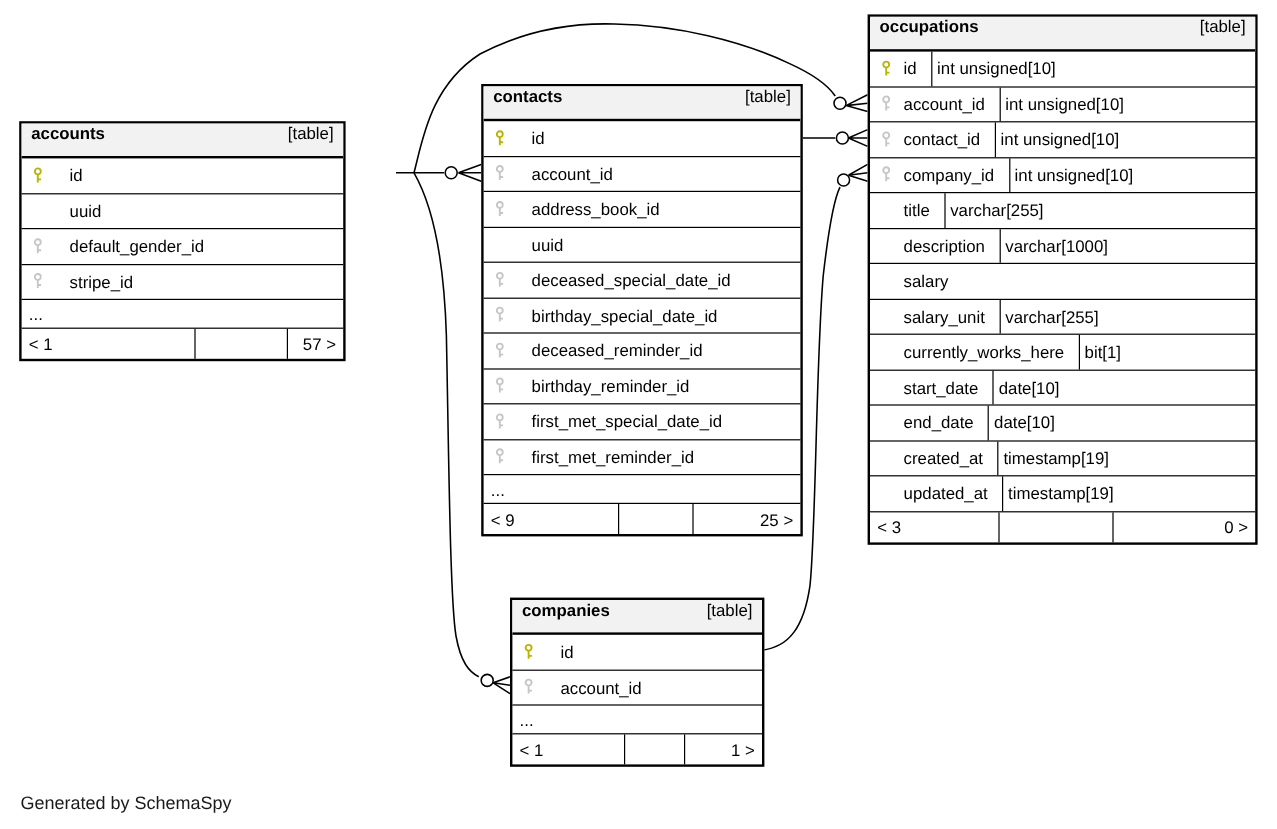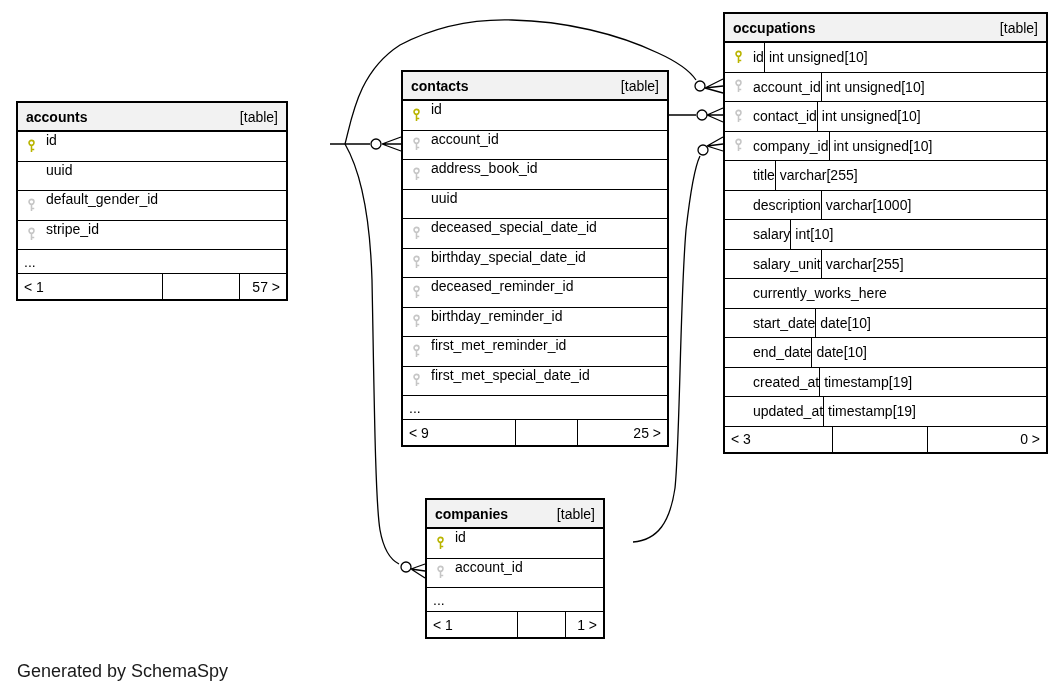--- a/index.html
+++ b/index.html
@@ -18,28 +18,28 @@
   svg.relations{position:absolute;left:0;top:0;z-index:0;}
   svg.relations path, svg.relations line{stroke:var(--line);stroke-width:1.3;fill:none;}
   svg.relations circle{stroke:var(--line);stroke-width:1.3;fill:#ffffff;}
 
   .table-box{
     position:absolute;background:#ffffff;border:2px solid var(--border);
     box-sizing:border-box;display:flex;flex-direction:column;z-index:1;
   }
   .tbl-header{
     height:29px;flex:0 0 29px;background:var(--header-bg);
-    display:flex;align-items:center;justify-content:space-between;
+    display:flex;justify-content:space-between;
     padding:0 8px;border-bottom:2px solid var(--border);box-sizing:border-box;
   }
   .tbl-name{font-weight:bold;white-space:nowrap;}
   .tbl-badge{white-space:nowrap;padding-left:44px;}
   .tbl-row{
-    height:29.5px;flex:0 0 29.5px;display:flex;
-    padding:0 6px 0 8px;border-bottom:1.5px solid var(--border);box-sizing:border-box;
+    height:29.5px;flex:0 0 29.5px;display:flex;align-items:center;
+    padding:0 6px 0 8px;border-bottom:1.5px solid var(--border);box-sizing:border-box;gap:12px;
   }
   .tbl-row.typed{padding:0;}
   .cell-name{display:flex;align-items:center;padding-left:8px;box-sizing:border-box;height:100%;}
   .cell-type{
     flex:1;height:100%;display:flex;align-items:center;padding-left:4px;
     border-left:1.5px solid var(--border);box-sizing:border-box;white-space:nowrap;
   }
   .key-ic{width:13px;flex:0 0 13px;margin-right:7px;display:flex;align-items:center;}
   .key-ic svg{display:block;}
   .key-ic.pk{color:var(--pk);}
@@ -47,21 +47,21 @@
   .key-ic.nokey{visibility:hidden;}
   .col-name{white-space:nowrap;}
   .tbl-ellipsis{
     height:24px;flex:0 0 24px;display:flex;align-items:center;padding-left:6px;
     border-bottom:1.5px solid var(--border);box-sizing:border-box;
   }
   .tbl-footer{height:25px;flex:0 0 25px;display:flex;}
   .fcell{display:flex;align-items:center;padding:0 6px;box-sizing:border-box;white-space:nowrap;}
   .fcell + .fcell{border-left:1.5px solid var(--border);}
   .fcell.right{justify-content:flex-end;padding-left:11px;}
-  .gen-note{position:absolute;left:17px;top:661px;font-size:18px;color:#1a1a1a;z-index:1;}
+  .gen-note{position:absolute;left:17px;top:661px;font-size:15px;color:#1a1a1a;z-index:1;}
 </style>
 </head>
 <body>
 
 <svg class="relations" width="1064" height="691" viewBox="0 0 1064 691">
   <g>
     <path d="M330,144 L370,144"></path>
     <circle cx="376" cy="144" r="5"></circle>
     <path d="M382,144 L401,137 M382,144 L401,144 M382,144 L401,151"></path>
   </g>
@@ -207,30 +207,30 @@
       </span>
     <span class="col-name">birthday_reminder_id</span>
   </div>
   <div class="tbl-row">
     <span class="key-ic fk">
         <svg viewBox="0 0 12 16" width="11" height="15">
           <circle cx="6" cy="4" r="2.7" fill="none" stroke="currentColor" stroke-width="1.7"></circle>
           <path d="M6 6.7 V14 M6 11.3 H9" fill="none" stroke="currentColor" stroke-width="1.7"></path>
         </svg>
       </span>
+    <span class="col-name">first_met_special_date_id</span>
+  </div>
+  <div class="tbl-row">
+    <span class="key-ic fk">
+        <svg viewBox="0 0 12 16" width="11" height="15">
+          <circle cx="6" cy="4" r="2.7" fill="none" stroke="currentColor" stroke-width="1.7"></circle>
+          <path d="M6 6.7 V14 M6 11.3 H9" fill="none" stroke="currentColor" stroke-width="1.7"></path>
+        </svg>
+      </span>
     <span class="col-name">first_met_reminder_id</span>
-  </div>
-  <div class="tbl-row">
-    <span class="key-ic fk">
-        <svg viewBox="0 0 12 16" width="11" height="15">
-          <circle cx="6" cy="4" r="2.7" fill="none" stroke="currentColor" stroke-width="1.7"></circle>
-          <path d="M6 6.7 V14 M6 11.3 H9" fill="none" stroke="currentColor" stroke-width="1.7"></path>
-        </svg>
-      </span>
-    <span class="col-name">first_met_special_date_id</span>
   </div>
   <div class="tbl-ellipsis">...</div>
   <div class="tbl-footer">
     <span class="fcell" style="width:112px;">&lt; 9</span>
     <span class="fcell" style="width:62px;"></span>
     <span class="fcell right" style="flex:1;">25 &gt;</span>
   </div>
 </div>
 
 <div class="table-box" style="left:723px;top:12px;width:325px;">
@@ -304,38 +304,38 @@
       </span>
     <span class="cell-type">varchar[1000]</span>
   </div>
   <div class="tbl-row typed">
     <span class="cell-name">
         <span class="key-ic nokey">
           <svg viewBox="0 0 12 16" width="11" height="15"></svg>
         </span>
         <span class="col-name">salary</span>
       </span>
-    <span class="cell-type">int[10]</span>
   </div>
   <div class="tbl-row typed">
     <span class="cell-name">
         <span class="key-ic nokey">
           <svg viewBox="0 0 12 16" width="11" height="15"></svg>
         </span>
         <span class="col-name">salary_unit</span>
       </span>
     <span class="cell-type">varchar[255]</span>
   </div>
   <div class="tbl-row typed">
     <span class="cell-name">
         <span class="key-ic nokey">
           <svg viewBox="0 0 12 16" width="11" height="15"></svg>
         </span>
         <span class="col-name">currently_works_here</span>
       </span>
+    <span class="cell-type">bit[1]</span>
   </div>
   <div class="tbl-row typed">
     <span class="cell-name">
         <span class="key-ic nokey">
           <svg viewBox="0 0 12 16" width="11" height="15"></svg>
         </span>
         <span class="col-name">start_date</span>
       </span>
     <span class="cell-type">date[10]</span>
   </div>
@@ -366,21 +366,21 @@
       </span>
     <span class="cell-type">timestamp[19]</span>
   </div>
   <div class="tbl-footer">
     <span class="fcell" style="width:107px;">&lt; 3</span>
     <span class="fcell" style="width:95px;"></span>
     <span class="fcell right" style="flex:1;">0 &gt;</span>
   </div>
 </div>
 
-<div class="table-box" style="left:425px;top:498px;width:180px;">
+<div class="table-box" style="left:425px;top:498px;width:212px;">
   <div class="tbl-header">
     <span class="tbl-name">companies</span>
     <span class="tbl-badge">[table]</span>
   </div>
   <div class="tbl-row">
     <span class="key-ic pk">
         <svg viewBox="0 0 12 16" width="11" height="15">
           <circle cx="6" cy="4" r="2.7" fill="none" stroke="currentColor" stroke-width="1.7"></circle>
           <path d="M6 6.7 V14 M6 11.3 H9" fill="none" stroke="currentColor" stroke-width="1.7"></path>
         </svg>

